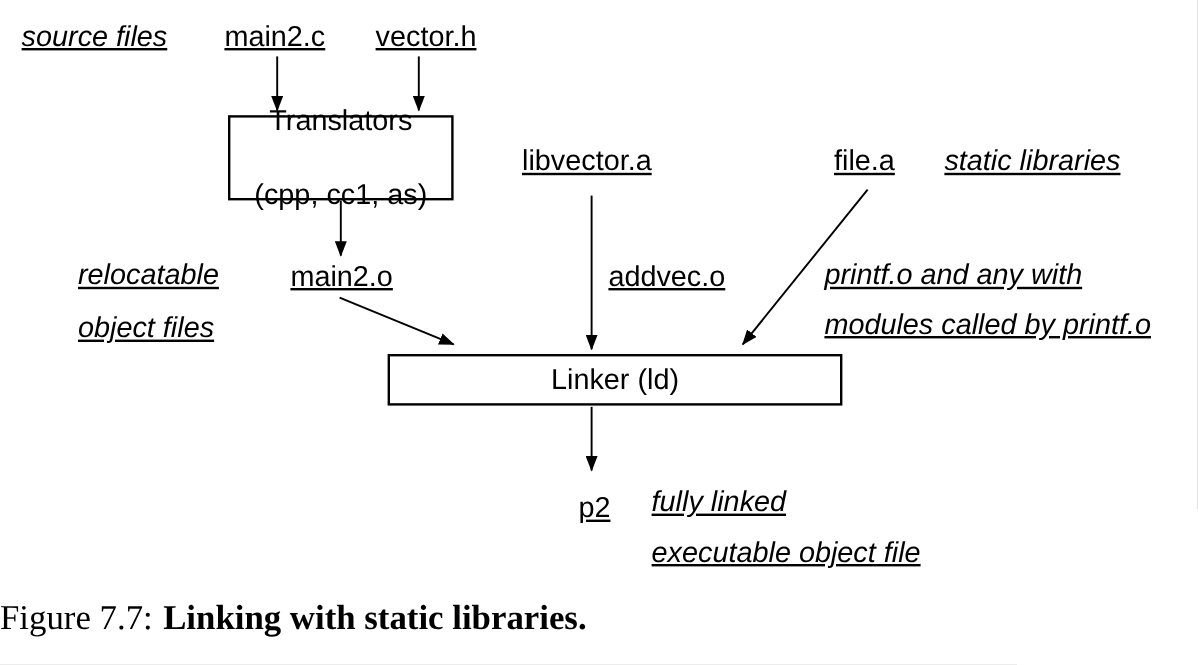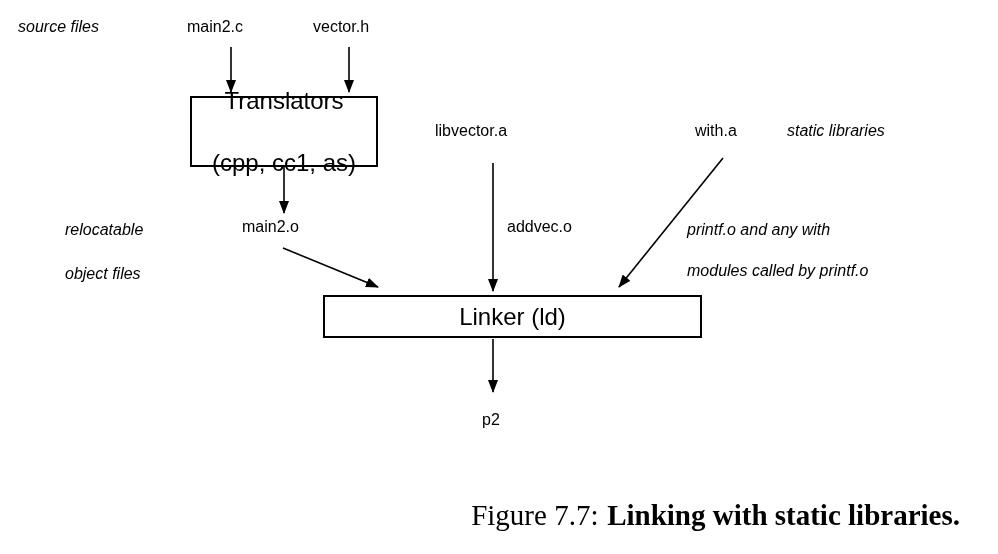--- a/index.html
+++ b/index.html
@@ -10,24 +10,25 @@
   }
   .stage {
     position:relative;
     width:998px; height:554px;
     background:var(--background,#fff);
     overflow:hidden;
     color:var(--ink,#000);
   }
   .lbl {
     position:absolute;
-    font-size:16px;
+    font-size:24px;
     line-height:1;
     white-space:nowrap;
     color:var(--ink,#000);
+    text-decoration:underline;
   }
   .it { font-style:italic; }
   .multi { white-space:normal; }
   .multi div { white-space:nowrap;margin-top:11px; }
   .box {
     position:absolute;
     border:2px solid var(--ink,#000);
     background:var(--background,#fff);
     display:flex;
     flex-direction:column;
@@ -45,21 +46,21 @@
     pointer-events:none;
   }
   svg.arrows line {
     stroke:var(--ink,#000);
     stroke-width:1.6;
   }
   .caption {
     position:absolute;
     left:0; top:498px;
     width:960px;
-    text-align:right;
+    text-align:left;
     font-family:"Liberation Serif", serif;
     font-size:29px;
     line-height:1.2;
     color:var(--ink,#000);
   }
   .caption .bold { font-weight:bold; margin-left:0.3em; }
 </style>
 </head>
 <body>
 
@@ -83,39 +84,43 @@
   <div class="lbl it" style="left:18px; top:19px;">source files</div>
   <div class="lbl" style="left:187px; top:19px;">main2.c</div>
   <div class="lbl" style="left:313px; top:19px;">vector.h</div>
 
   <div class="box" style="left:190px; top:96px; width:188px; height:71px;">
     <div class="bline">Translators</div>
     <div class="bline">(cpp, cc1, as)</div>
   </div>
 
   <div class="lbl" style="left:435px; top:123px;">libvector.a</div>
-  <div class="lbl" style="left:695px; top:123px;">with.a</div>
+  <div class="lbl" style="left:695px; top:123px;">file.a</div>
   <div class="lbl it" style="left:787px; top:123px;">static libraries</div>
 
   <div class="lbl it multi" style="left:65px; top:202px; line-height:33px;">
     <div>relocatable</div>
     <div>object files</div>
   </div>
 
   <div class="lbl" style="left:242px; top:219px;">main2.o</div>
   <div class="lbl" style="left:507px; top:219px;">addvec.o</div>
 
   <div class="lbl it multi" style="left:687px; top:204px; line-height:30px;">
     <div>printf.o and any with</div>
     <div>modules called by printf.o</div>
   </div>
 
   <div class="box" style="left:303px; top:295px; width:379px; height:43px;margin-left:20px;">
     <div class="bline">Linker (ld)</div>
   </div>
 
   <div class="lbl" style="left:482px; top:412px;">p2</div>
+  <div class="lbl it multi" style="left:543px; top:392px; line-height:31px;">
+    <div>fully linked</div>
+    <div>executable object file</div>
+  </div>
 
   <div class="caption">
     <span>Figure 7.7:</span><span class="bold">Linking with static libraries.</span>
   </div>
 
 </div>
 
 </body></html>

